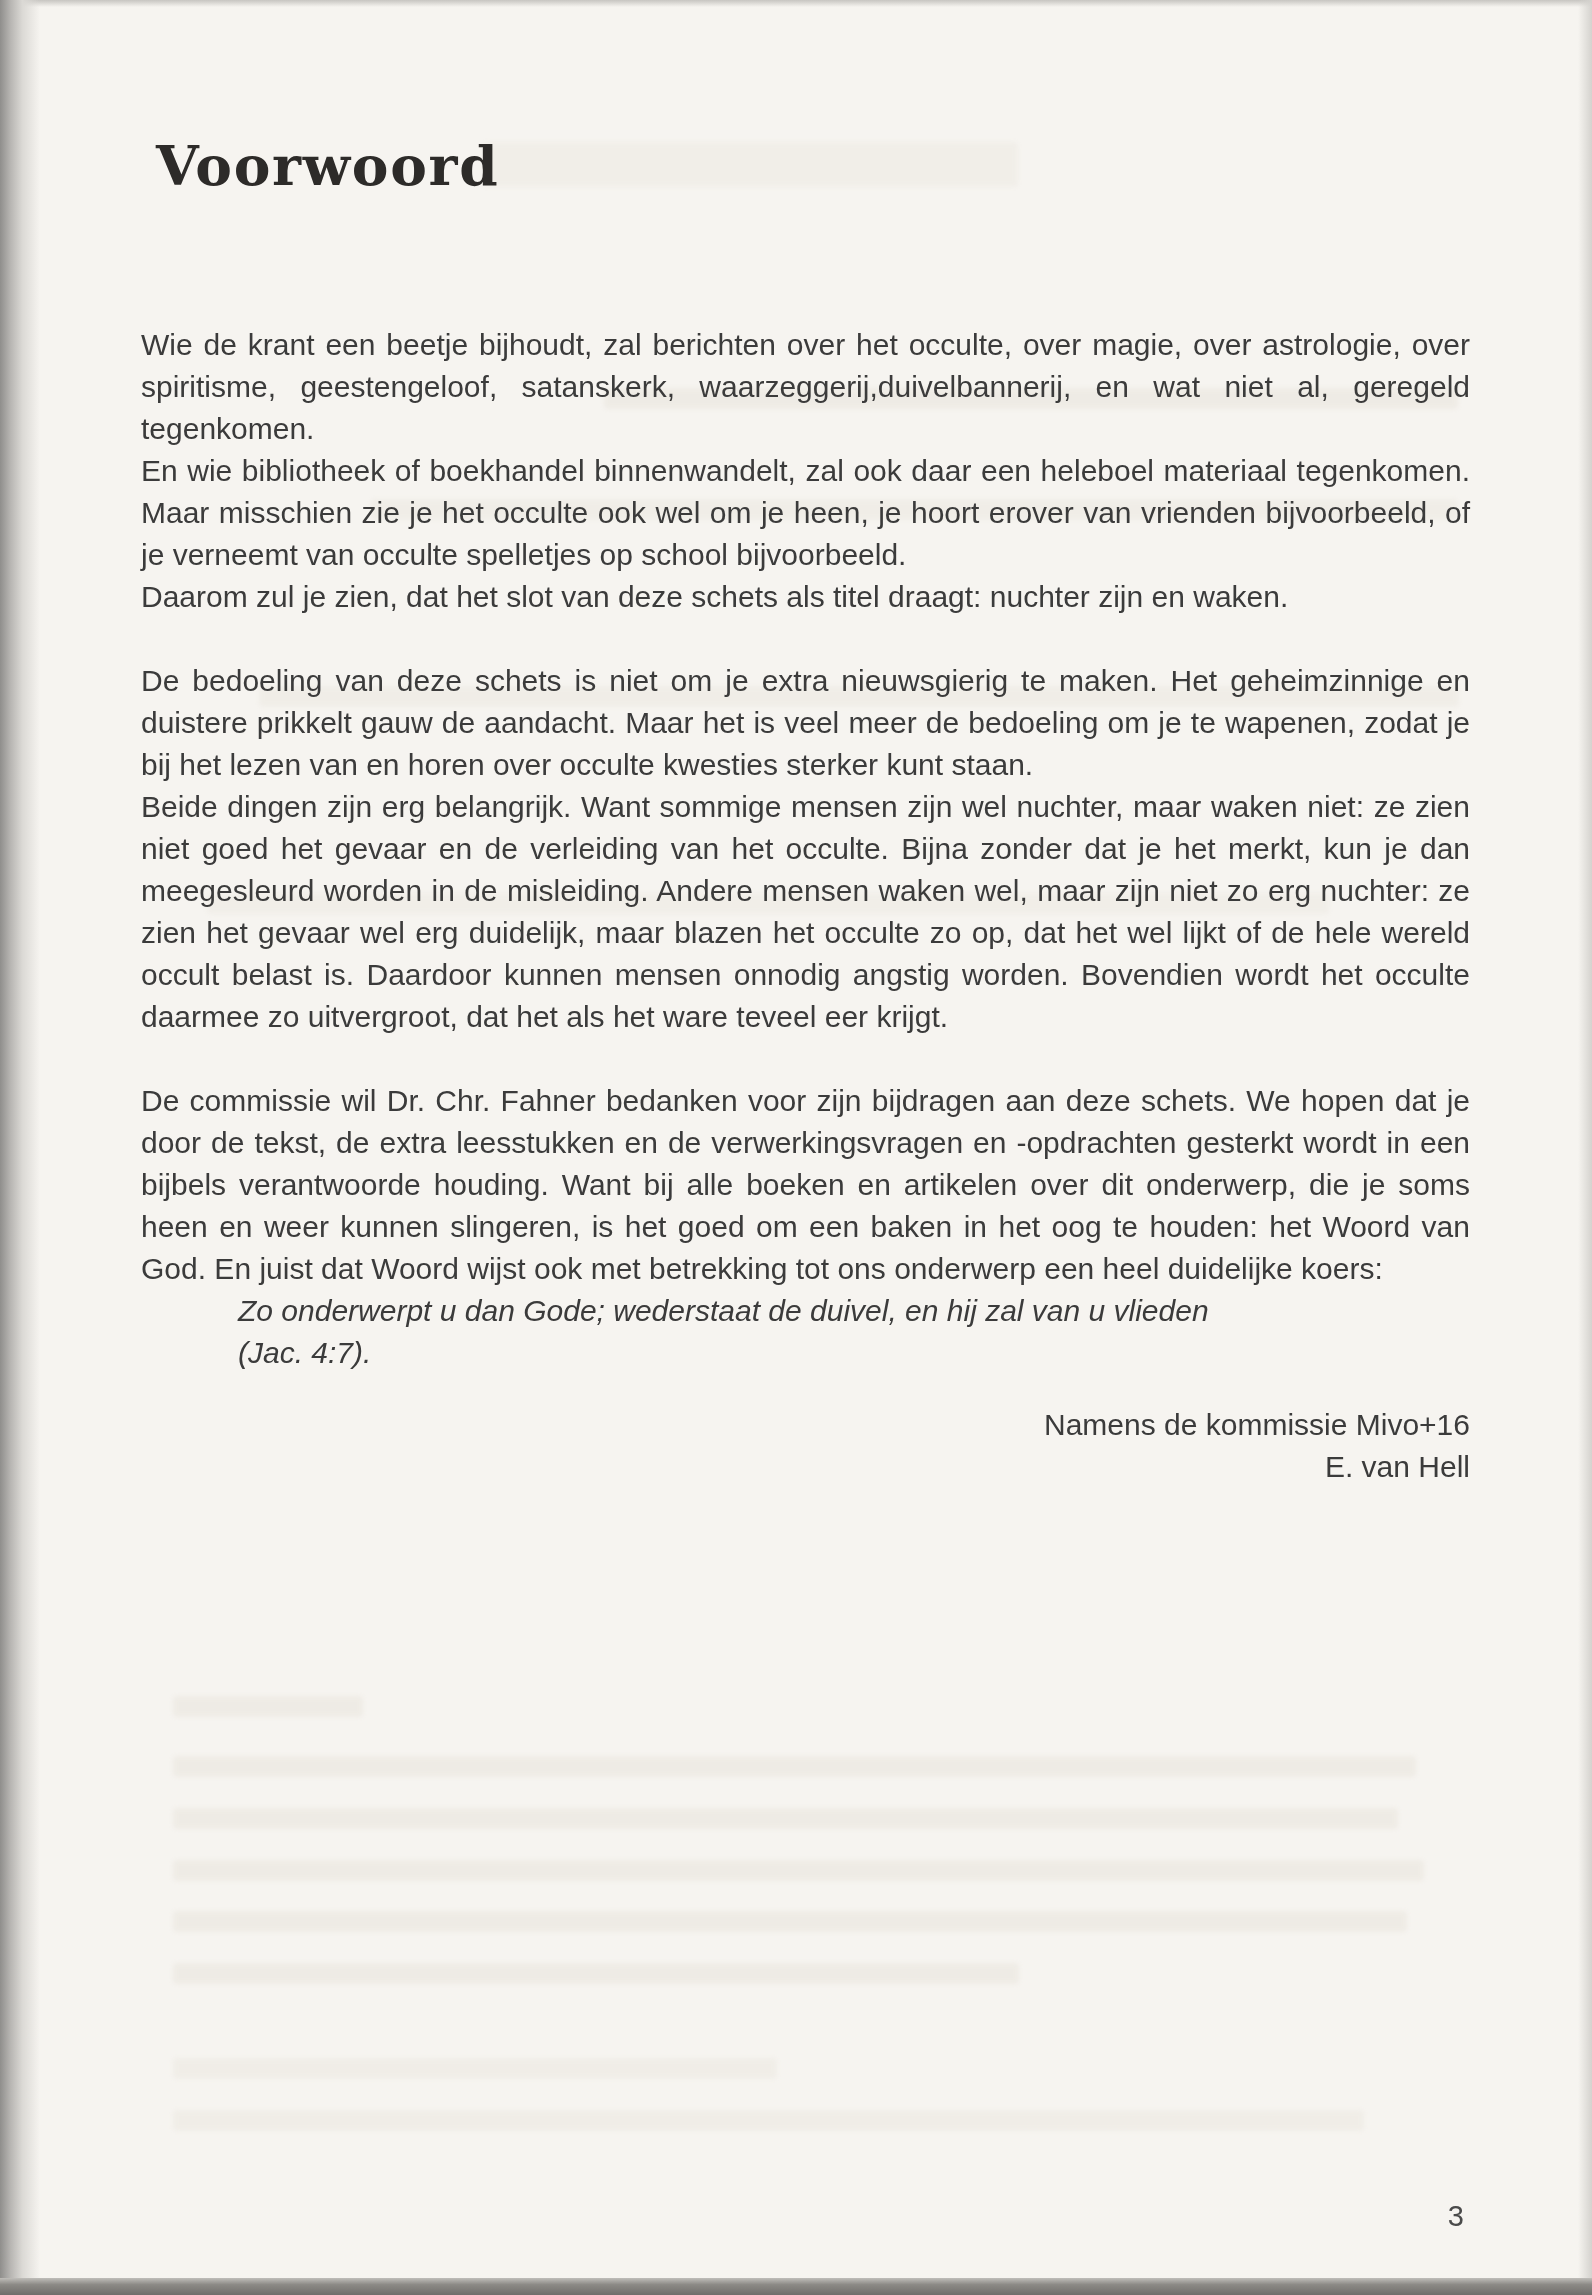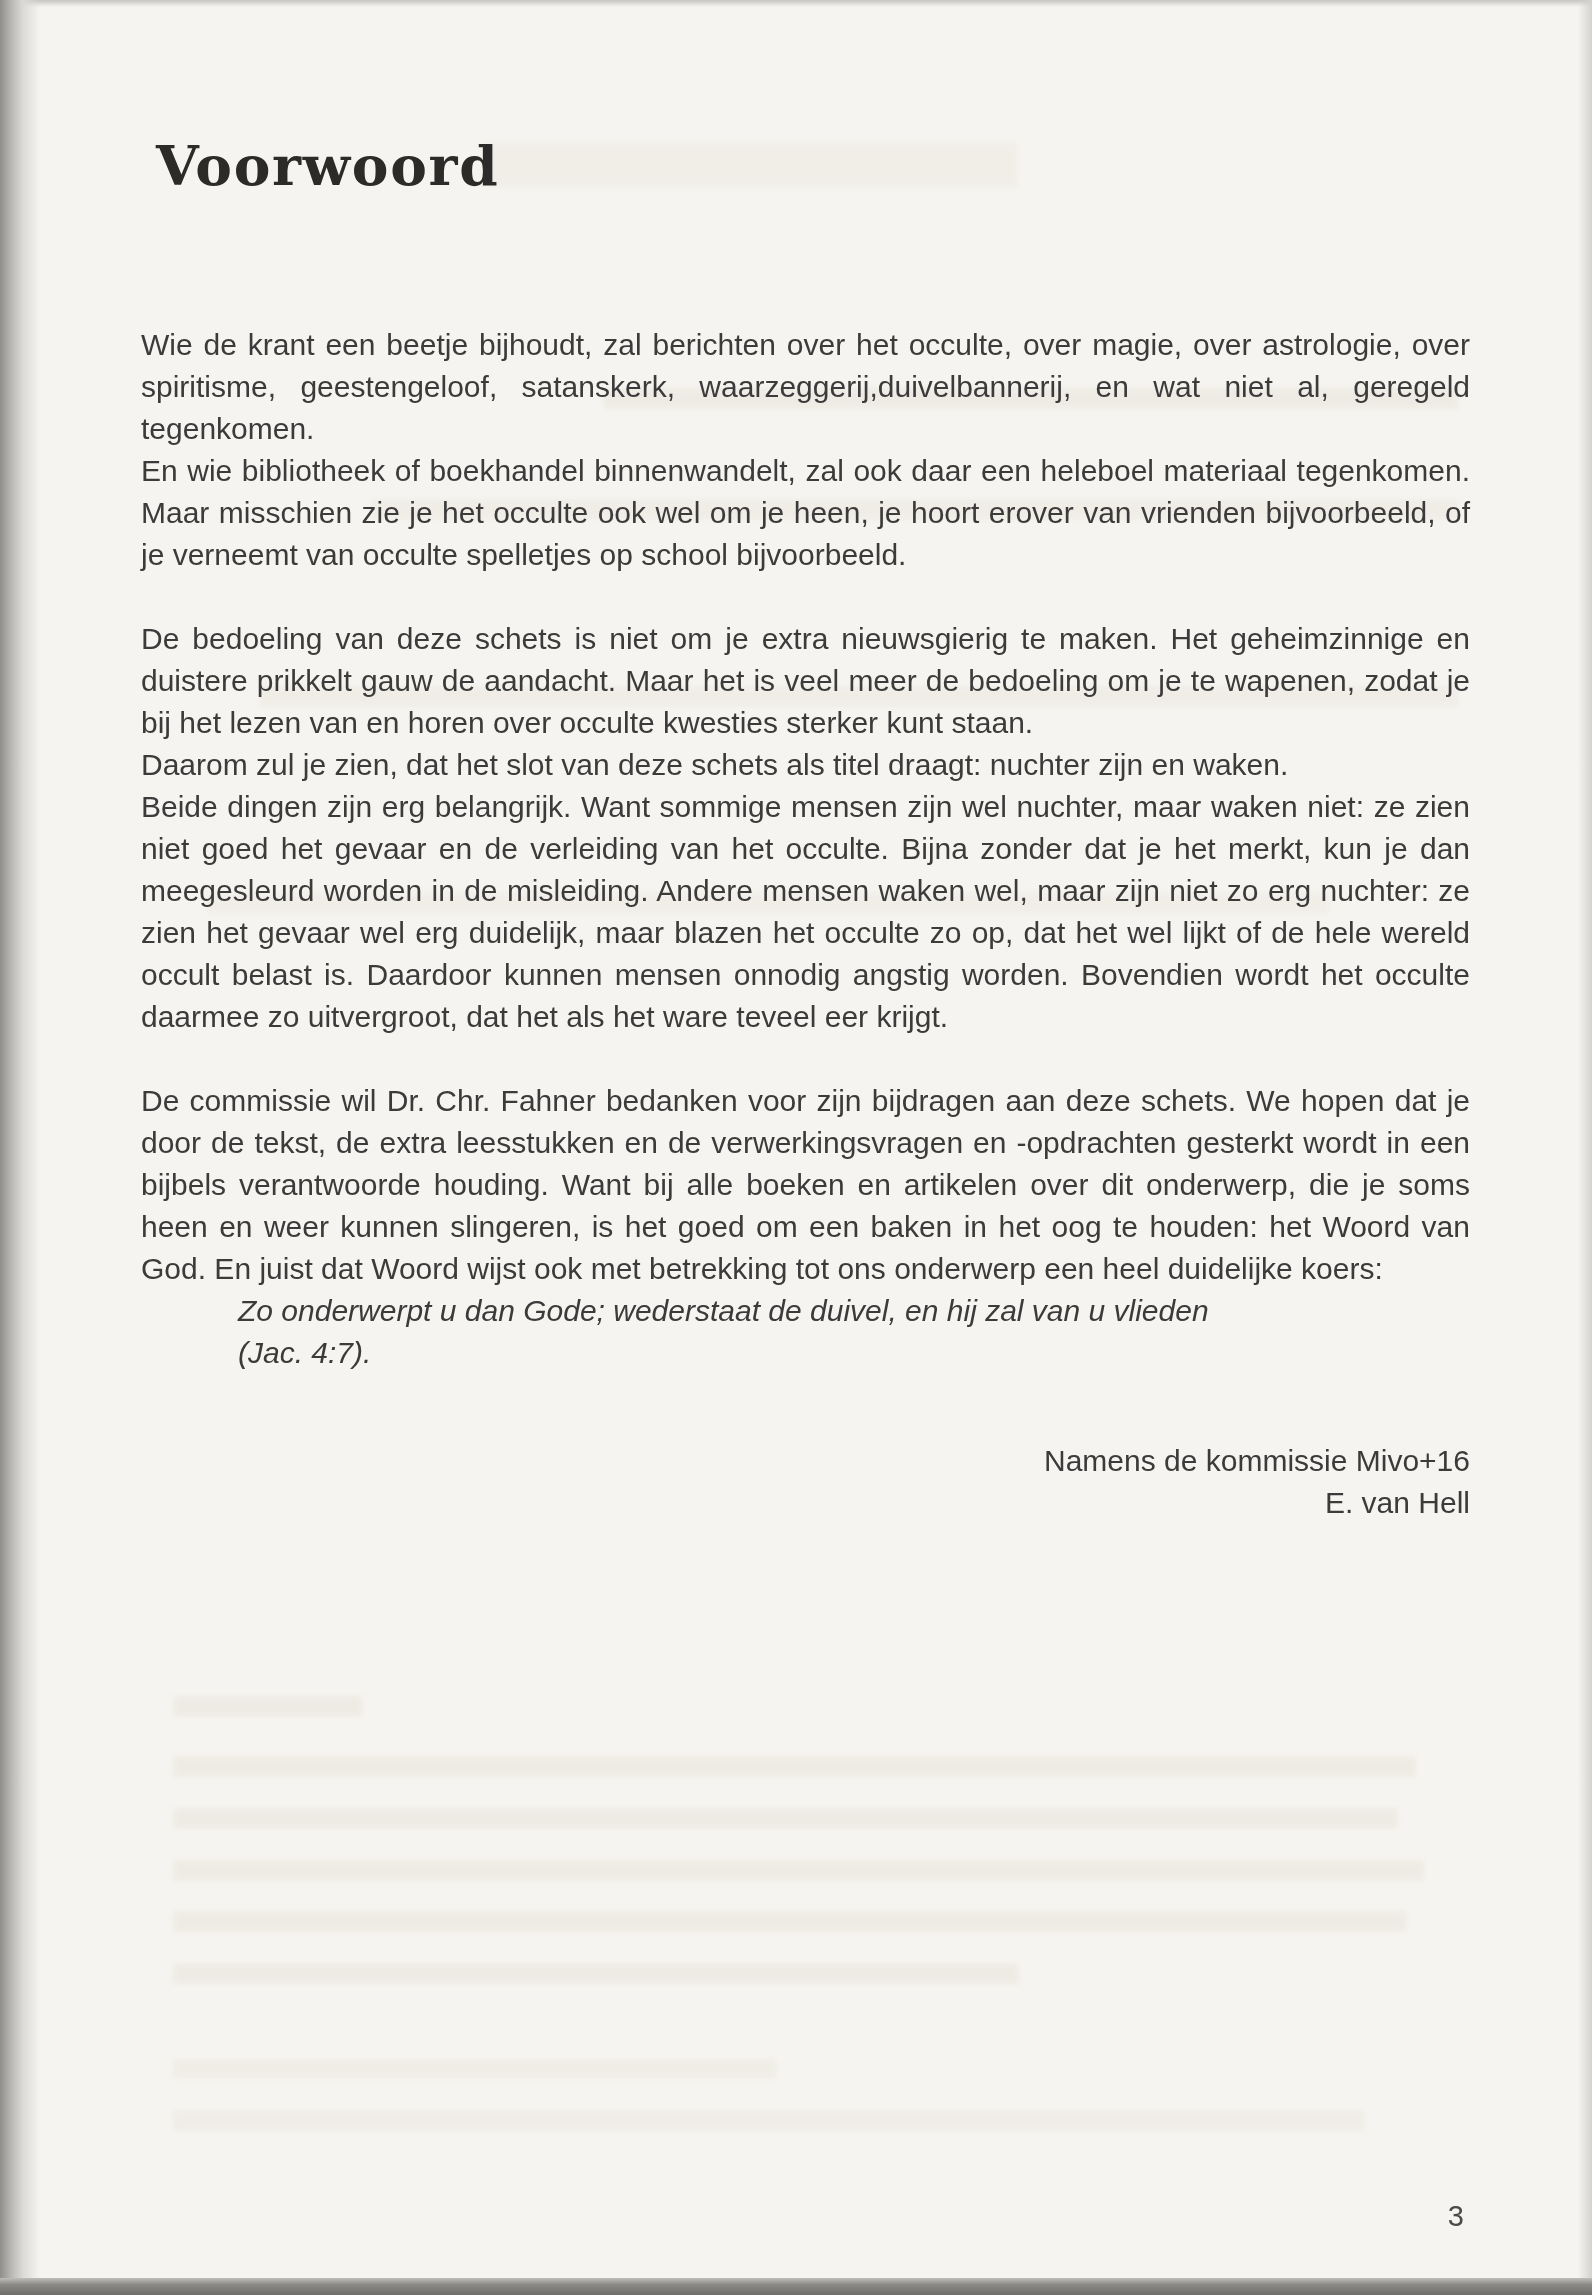--- a/index.html
+++ b/index.html
@@ -73,21 +73,21 @@
 
   .quote {
     font-size: 30px;
     line-height: 42px;
     font-style: italic;
     padding-left: 97px;
     margin: 0;
   }
 
   .signature {
-    margin-top: 66px;
+    margin-top: 30px;
     text-align: right;
     font-size: 30px;
     line-height: 42px;
   }
 
   .page-number {
     position: absolute;
     right: 128px;
     bottom: 62px;
     font-size: 29px;
@@ -126,22 +126,22 @@
 <div class="ghost" style="left:173px; top:2058px; width:604px; height:21px; opacity:0.08;"></div>
 <div class="ghost" style="left:173px; top:2110px; width:1191px; height:21px; opacity:0.08;"></div>
 
 <main class="content">
 
   <h1 class="title">Voorwoord</h1>
 
   <p class="para">Wie de krant een beetje bijhoudt, zal berichten over het occulte, over magie, over astrologie, over spiritisme, geestengeloof, satanskerk, waarzeggerij,duivelbannerij, en wat niet al, geregeld tegenkomen.</p>
   <p class="para">En wie bibliotheek of boekhandel binnenwandelt, zal ook daar een heleboel materiaal tegenkomen. Maar misschien zie je het occulte ook wel om je heen, je hoort erover van vrienden bijvoorbeeld, of je verneemt van occulte spelletjes op school bijvoorbeeld.</p>
 
+  <p class="para">Daarom zul je zien, dat het slot van deze schets als titel draagt: nuchter zijn en waken.</p>
   <p class="para gap">De bedoeling van deze schets is niet om je extra nieuwsgierig te maken. Het geheimzinnige en duistere prikkelt gauw de aandacht. Maar het is veel meer de bedoeling om je te wapenen, zodat je bij het lezen van en horen over occulte kwesties sterker kunt staan.</p>
-  <p class="para">Daarom zul je zien, dat het slot van deze schets als titel draagt: nuchter zijn en waken.</p>
   <p class="para">Beide dingen zijn erg belangrijk. Want sommige mensen zijn wel nuchter, maar waken niet: ze zien niet goed het gevaar en de verleiding van het occulte. Bijna zonder dat je het merkt, kun je dan meegesleurd worden in de misleiding. Andere mensen waken wel, maar zijn niet zo erg nuchter: ze zien het gevaar wel erg duidelijk, maar blazen het occulte zo op, dat het wel lijkt of de hele wereld occult belast is. Daardoor kunnen mensen onnodig angstig worden. Bovendien wordt het occulte daarmee zo uitvergroot, dat het als het ware teveel eer krijgt.</p>
 
   <p class="para gap">De commissie wil Dr. Chr. Fahner bedanken voor zijn bijdragen aan deze schets. We hopen dat je door de tekst, de extra leesstukken en de verwerkingsvragen en -opdrachten gesterkt wordt in een bijbels verantwoorde houding. Want bij alle boeken en artikelen over dit onderwerp, die je soms heen en weer kunnen slingeren, is het goed om een baken in het oog te houden: het Woord van God. En juist dat Woord wijst ook met betrekking tot ons onderwerp een heel duidelijke koers:</p>
 
   <div class="quote">
     <div>Zo onderwerpt u dan Gode; wederstaat de duivel, en hij zal van u vlieden</div>
     <div>(Jac. 4:7).</div>
   </div>
 
   <div class="signature">

